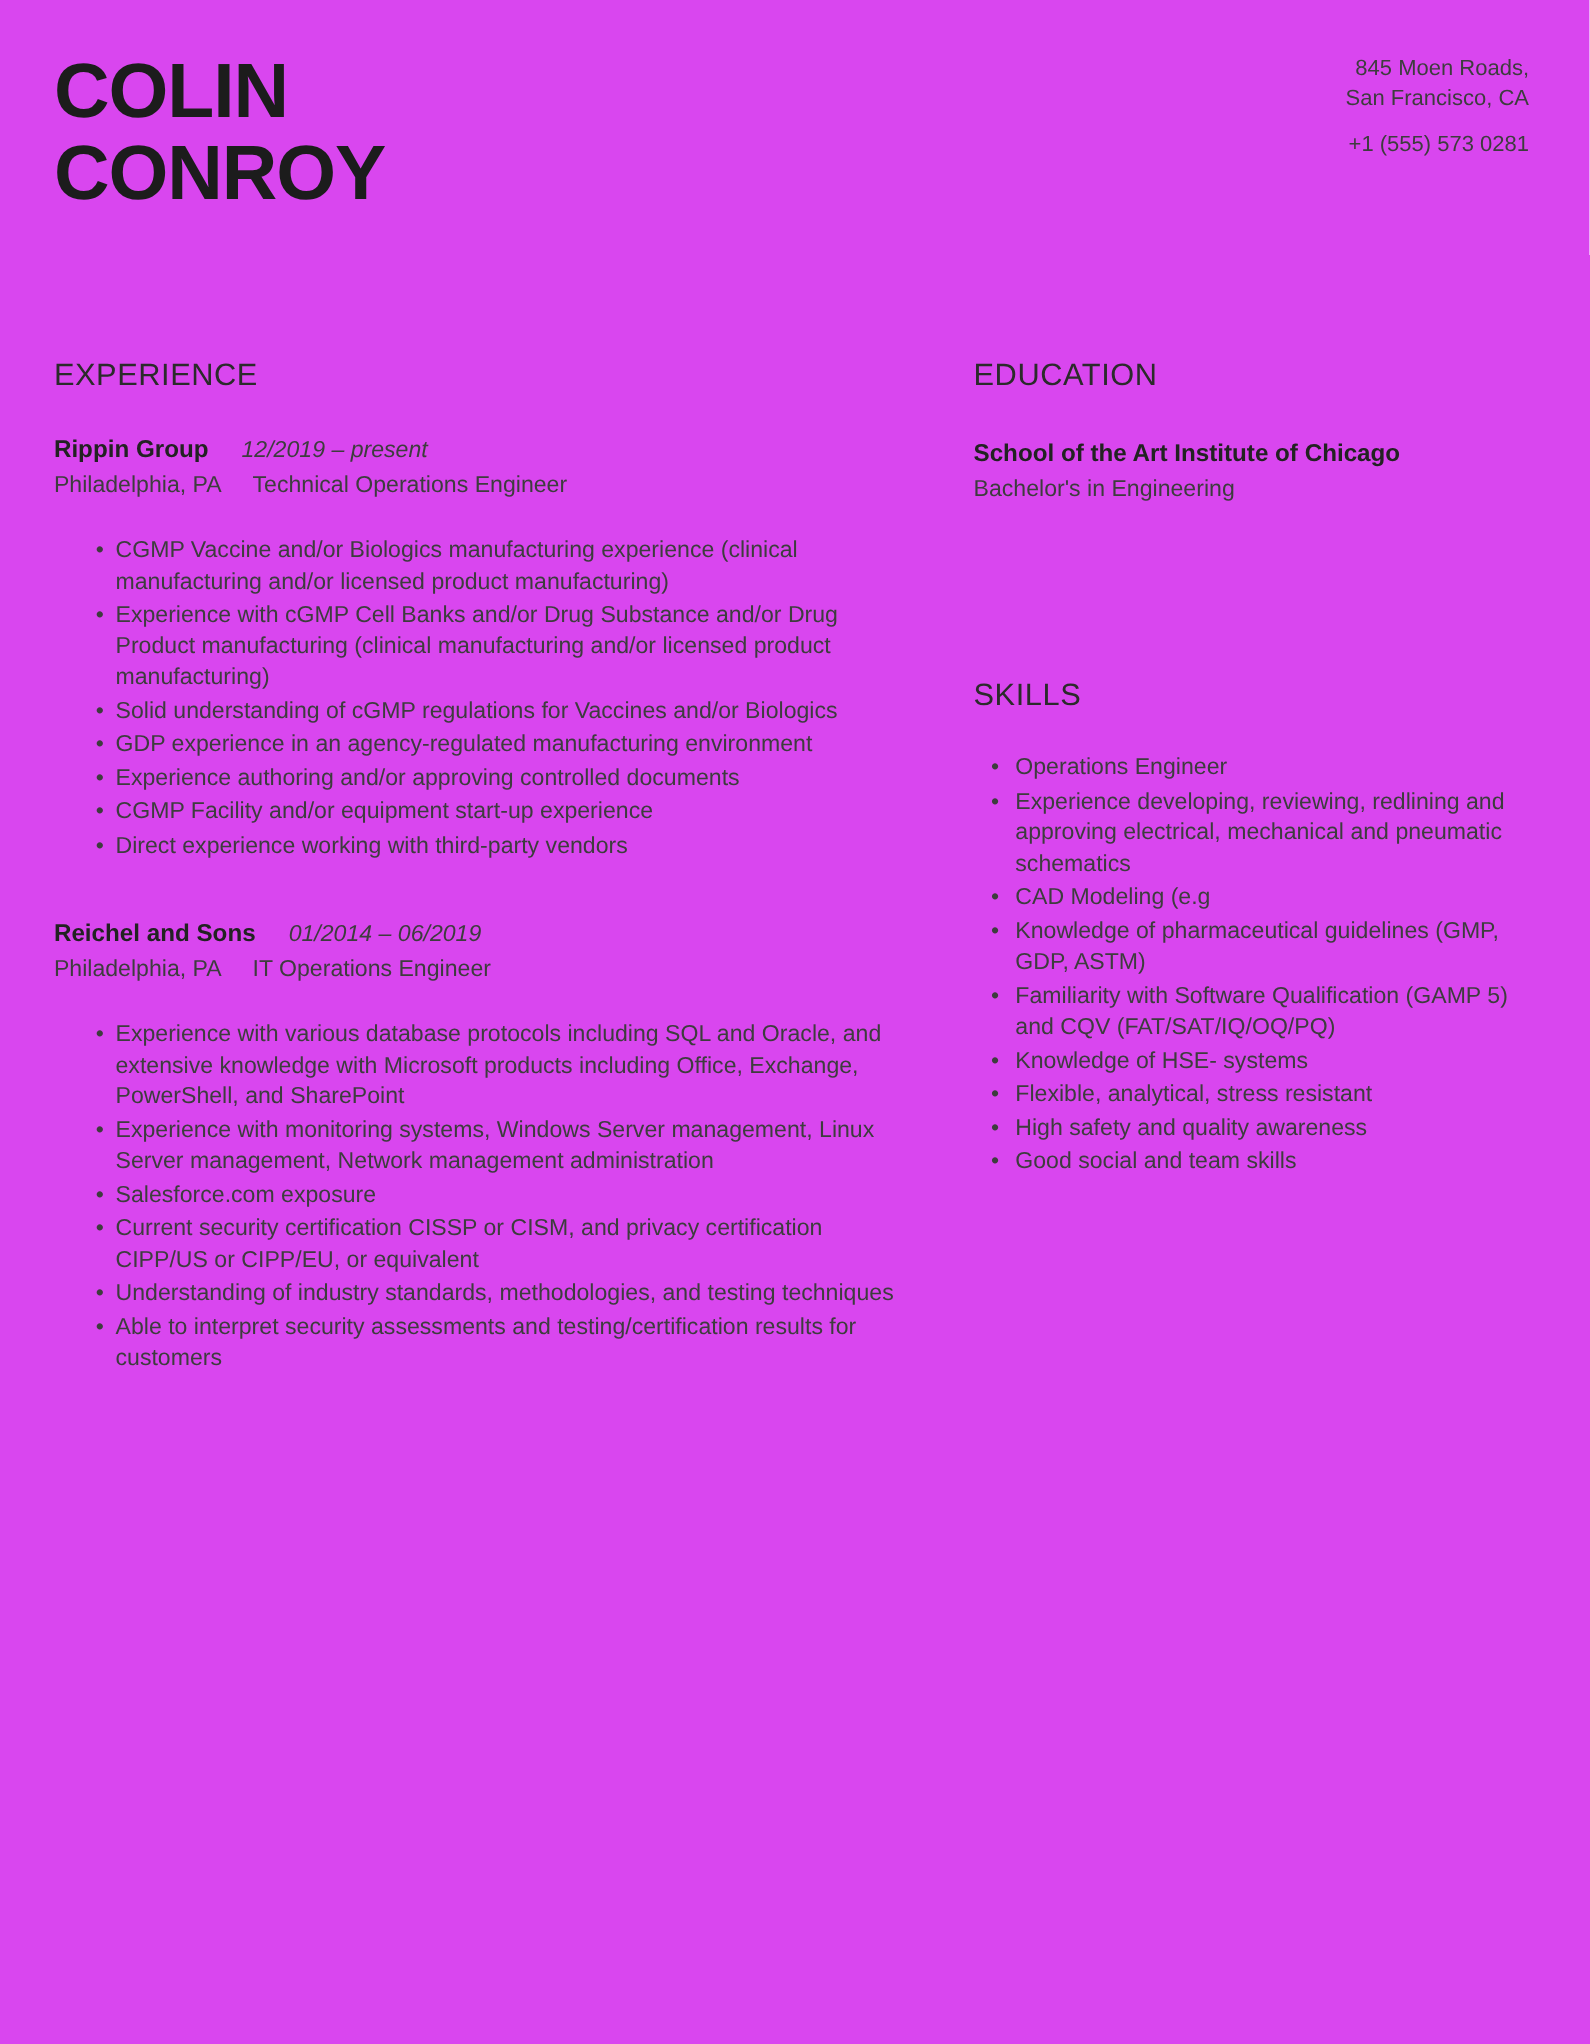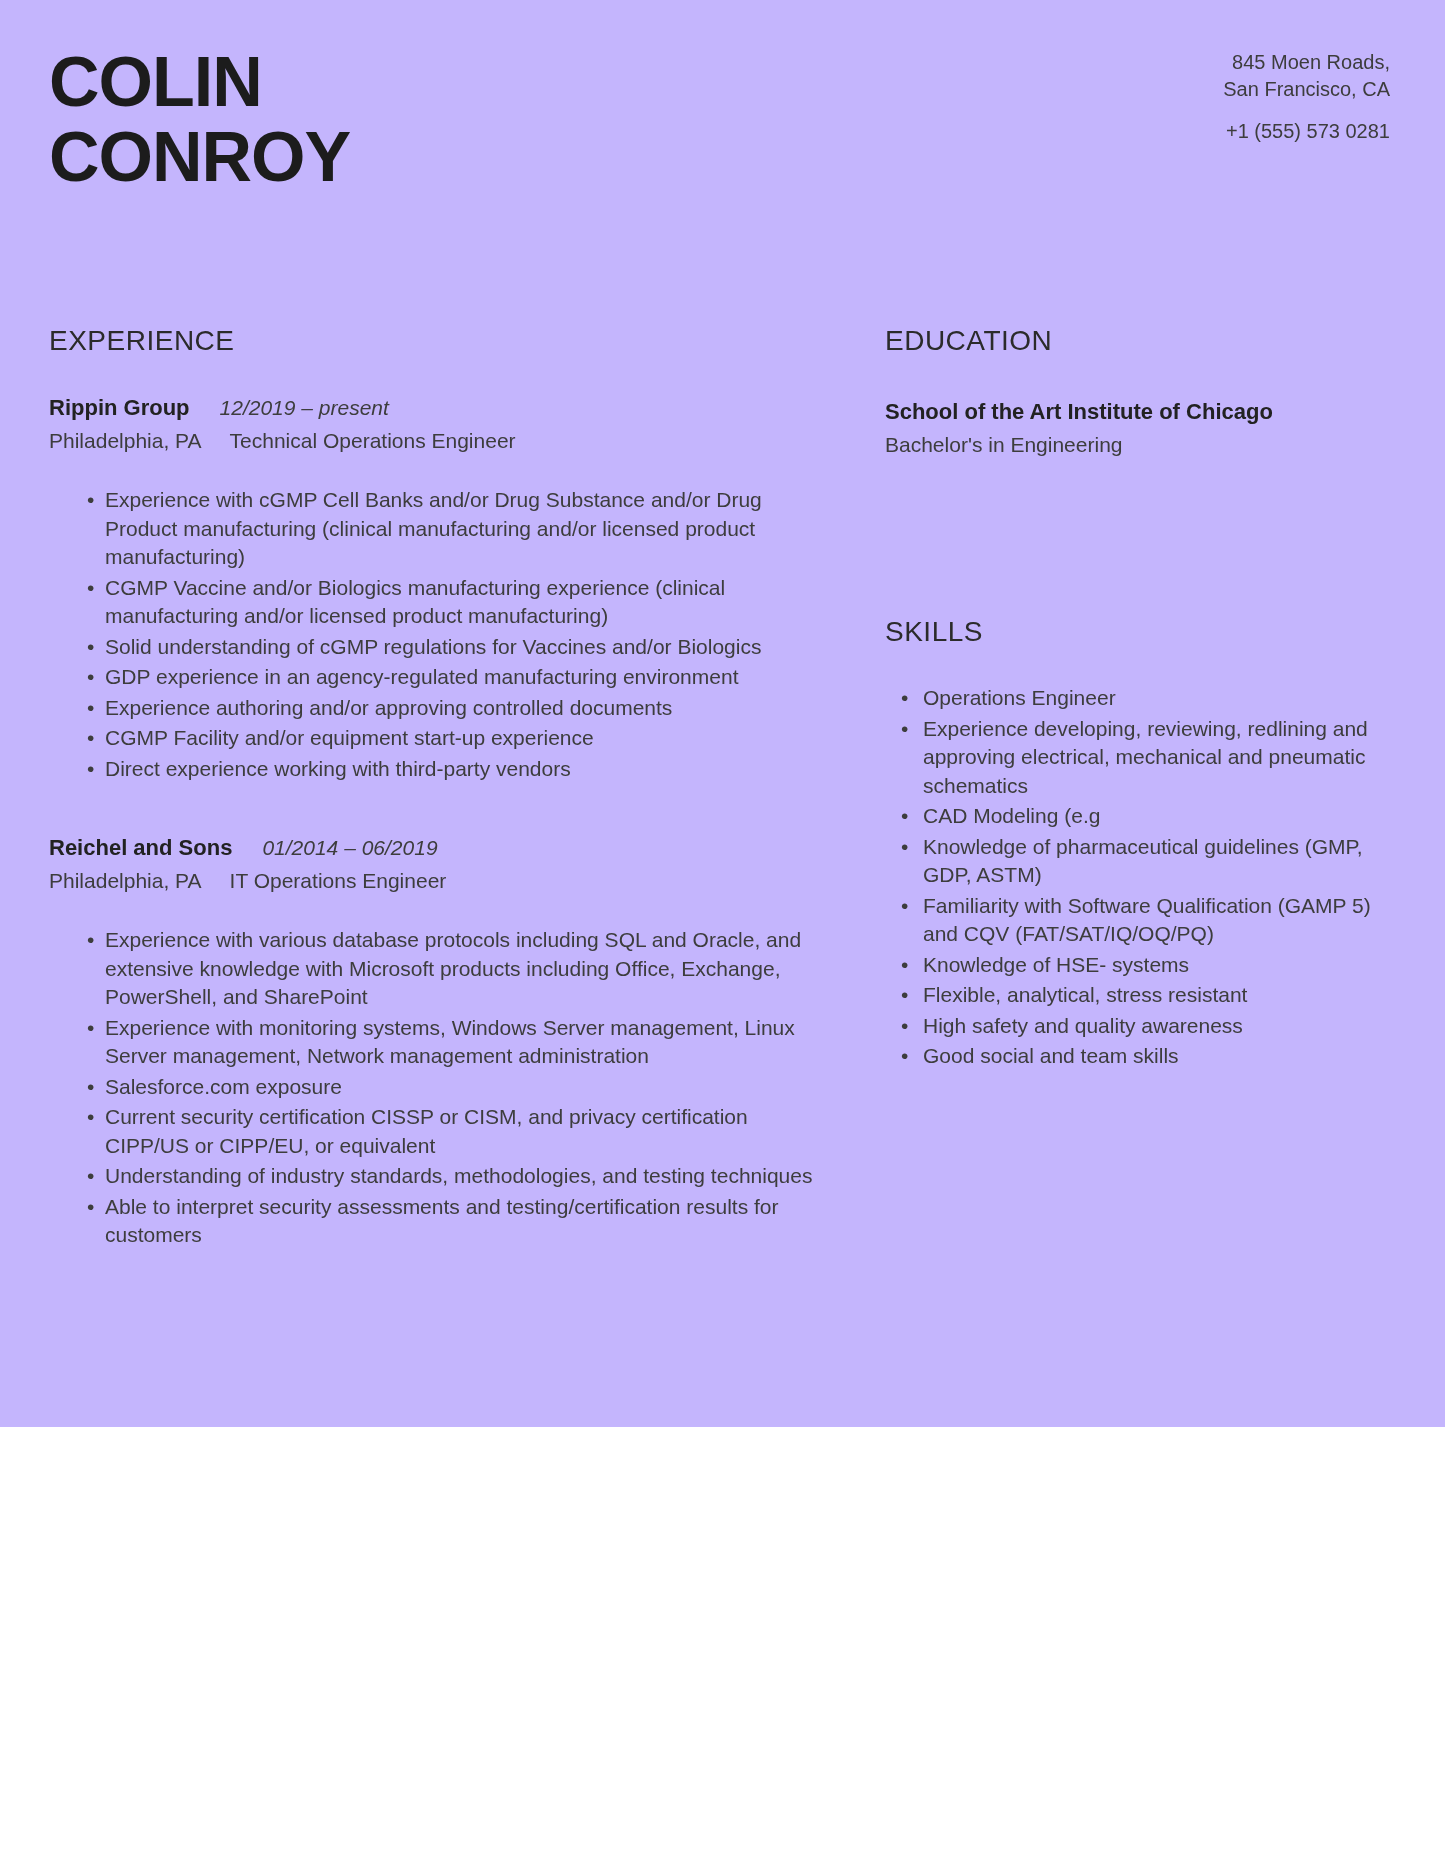--- a/index.html
+++ b/index.html
@@ -1,22 +1,22 @@
 <!DOCTYPE html>
 <html><head>
 <meta charset="utf-8">
 <style>
   * { margin: 0; padding: 0; box-sizing: border-box; }
   html, body { background: #ffffff; }
   body { font-family: "Liberation Sans", sans-serif; }
   .page {
     position: relative;
     width: 1445px;
-    height: 1427px;
-    background: #c4b5fd;
+    height: 1858px;
+    background: #d946ef;
     padding: 45px 55px 0 49px;
     overflow: hidden;
   }
 
   
   .header-row { display: flex; justify-content: space-between; align-items: flex-start; }
   .name-block { font-size: 70px; line-height: 75px; font-weight: 600; color: #1c1c1c; letter-spacing: -1px; }
   .contact-block { text-align: right; font-size: 20px; line-height: 27px; color: #3d3d3d; padding-top: 4px; }
   .contact-phone { margin-top: 15px; }
 
@@ -106,22 +106,22 @@
       <div class="job">
         <div class="job-line1">
           <span class="company">Rippin Group</span>
           <span class="dates">12/2019 – present</span>
         </div>
         <div class="job-line2">
           <span>Philadelphia, PA</span>
           <span>Technical Operations Engineer</span>
         </div>
         <ul class="bullets">
+          <li>CGMP Vaccine and/or Biologics manufacturing experience (clinical manufacturing and/or licensed product manufacturing)</li>
           <li>Experience with cGMP Cell Banks and/or Drug Substance and/or Drug Product manufacturing (clinical manufacturing and/or licensed product manufacturing)</li>
-          <li>CGMP Vaccine and/or Biologics manufacturing experience (clinical manufacturing and/or licensed product manufacturing)</li>
           <li>Solid understanding of cGMP regulations for Vaccines and/or Biologics</li>
           <li>GDP experience in an agency-regulated manufacturing environment</li>
           <li>Experience authoring and/or approving controlled documents</li>
           <li>CGMP Facility and/or equipment start-up experience</li>
           <li>Direct experience working with third-party vendors</li>
         </ul>
       </div>
 
       <div class="job">
         <div class="job-line1">

